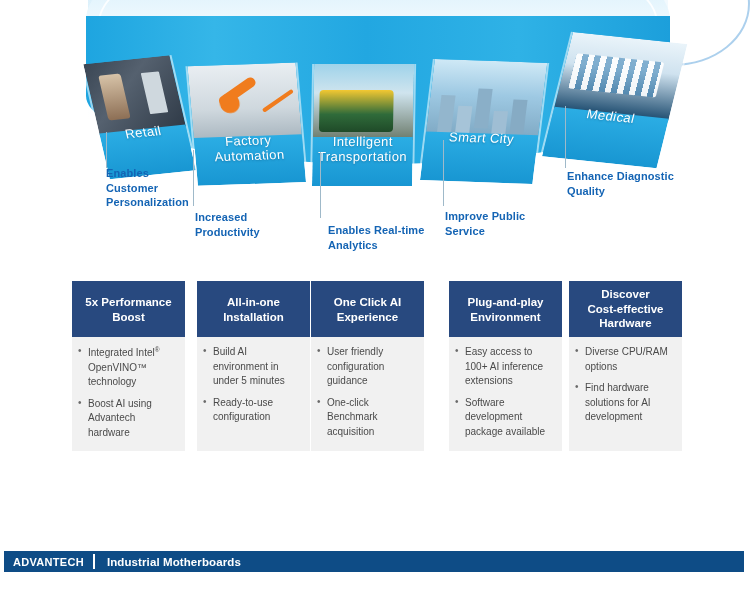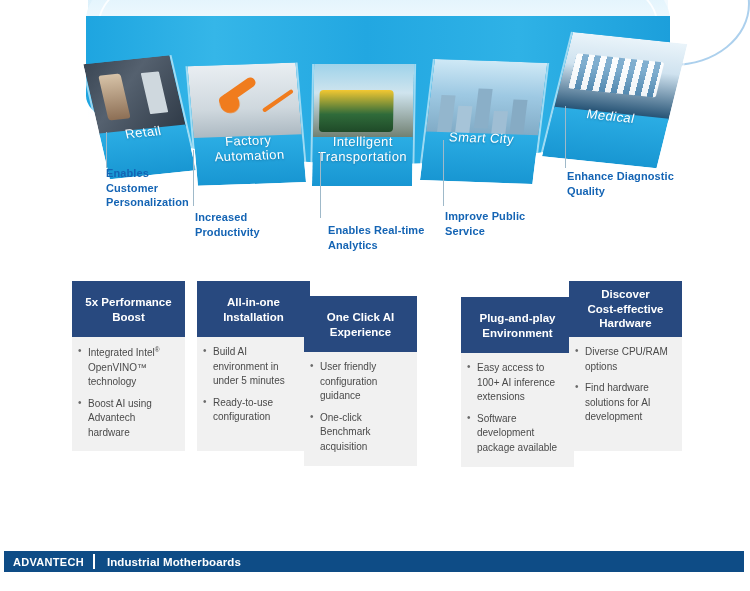--- a/index.html
+++ b/index.html
@@ -379,32 +379,32 @@
     <div class="card-head">All-in-one
 Installation</div>
     <div class="card-body">
       <ul>
         <li><span>Build AI environment in under 5 minutes</span></li>
         <li><span>Ready-to-use configuration</span></li>
       </ul>
     </div>
   </div>
 
-  <div class="card" style="left:232px;margin-top:15px;">
+  <div class="card" style="left:239px;">
     <div class="card-head">One Click AI
 Experience</div>
     <div class="card-body">
       <ul>
         <li><span>User friendly configuration guidance</span></li>
         <li><span>One-click Benchmark acquisition</span></li>
       </ul>
     </div>
   </div>
 
-  <div class="card" style="left:389px;margin-top:16px;">
+  <div class="card" style="left:377px;">
     <div class="card-head">Plug-and-play
 Environment</div>
     <div class="card-body">
       <ul>
         <li><span>Easy access to 100+ AI inference extensions</span></li>
         <li><span>Software development package available</span></li>
       </ul>
     </div>
   </div>
 

